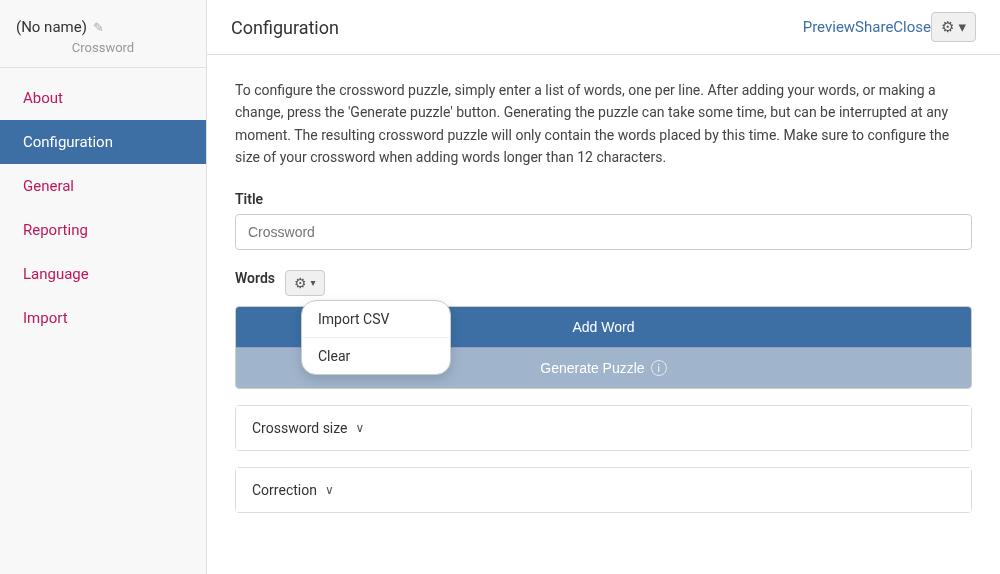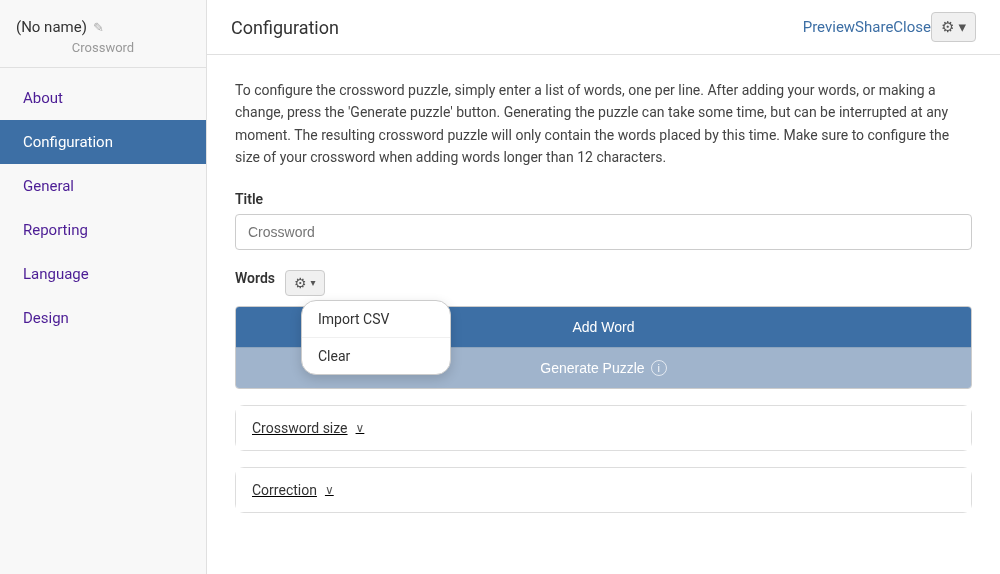--- a/index.html
+++ b/index.html
@@ -37,21 +37,21 @@
       text-align: center;
       display: block;
     }
     .sidebar-nav {
       flex: 1;
       padding-top: 8px;
     }
     .nav-item {
       padding: 13px 20px;
       cursor: pointer;
-      color: #4c1d95;
+      color: #be185d;
       font-size: 15px;
       border-left: 3px solid transparent;
     }
     .nav-item.active {
       background: #3d6fa5;
       color: #fff;
       border-left-color: #3d6fa5;
     }
 
     
@@ -222,23 +222,22 @@
       height: 16px;
       border-radius: 50%;
       border: 1px solid rgba(255,255,255,0.7);
       font-size: 11px;
       color: rgba(255,255,255,0.9);
     }
 
     
     .collapsible {
       border: 1px solid #ddd;
-      border-radius: 9px;
+      border-radius: 4px;
       margin-top: 16px;
-      text-decoration: underline;
     }
     .collapsible-header {
       padding: 14px 16px;
       display: flex;
       align-items: center;
       gap: 8px;
       cursor: pointer;
       font-size: 14px;
       color: #333;
       background: #fff;
@@ -273,21 +272,21 @@
     <div class="nav-item">
       <span>General</span>
     </div>
     <div class="nav-item">
       <span>Reporting</span>
     </div>
     <div class="nav-item">
       <span>Language</span>
     </div>
     <div class="nav-item">
-      <span>Design</span>
+      <span>Import</span>
     </div>
   </nav>
 </aside>
 
 <div class="main">
 
   <header class="topbar">
     <span class="topbar-title">Configuration</span>
     <div class="topbar-actions">
       <a class="topbar-link">Preview</a>

